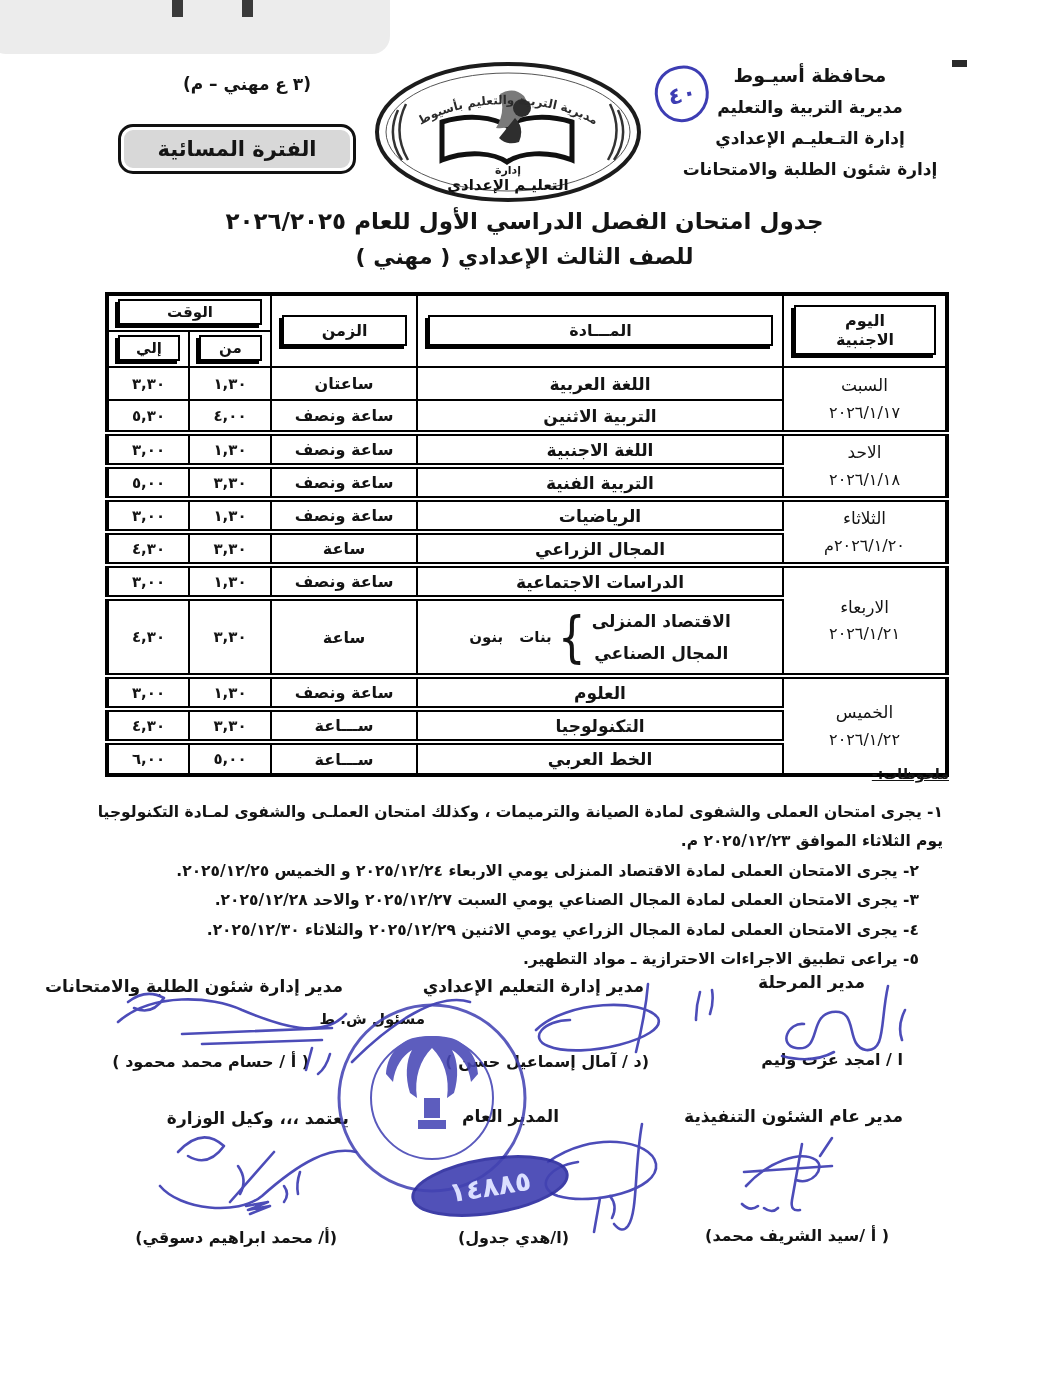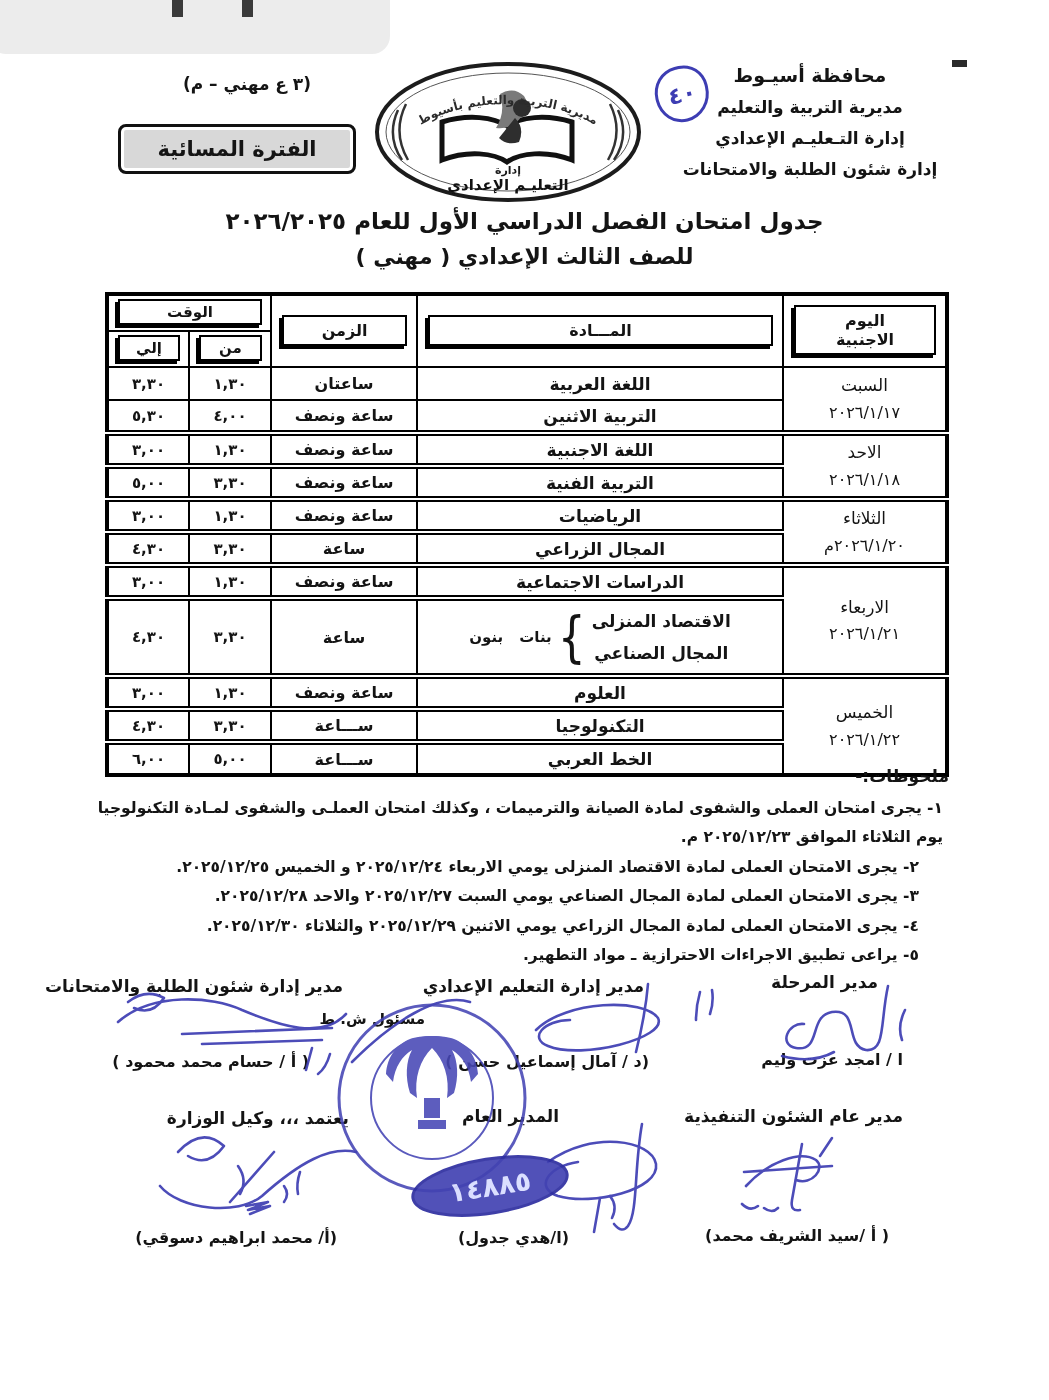--- a/index.html
+++ b/index.html
@@ -17,21 +17,21 @@
   .org .l{font-size:17px;font-weight:700;margin-top:11px;white-space:nowrap;}
   .circled-num{
     position:absolute;left:655px;top:66px;width:48px;height:50px;border:3px solid #3d3db3;
     border-radius:50% 46% 54% 50%;transform:rotate(-14deg);color:#3d3db3;
     font-size:23px;font-weight:700;display:flex;align-items:center;justify-content:center;
   }
   .logo{position:absolute;left:372px;top:60px;}
   .class-code{position:absolute;left:152px;top:74px;width:190px;text-align:center;font-size:17px;font-weight:700;}
   .period-badge{
     position:absolute;left:118px;top:124px;width:232px;padding:10px 0;text-align:center;
-    background:#d8d8d8;border:3px solid #111;border-radius:8px;
+    background:#d8d8d8;border:3px solid #111;border-radius:15px;
     box-shadow:inset 0 0 0 3px #fff;font-size:21px;font-weight:800;
   }
   
   .doc-title{position:absolute;left:0;right:0;top:208px;text-align:center;}
   .doc-title .t1{font-size:23px;font-weight:900;}
   .doc-title .t2{font-size:22px;font-weight:900;margin-top:10px;}
   
   .exam-table{position:absolute;right:100px;top:292px;border-collapse:collapse;table-layout:fixed;background:#fff;}
   .exam-table,.exam-table td,.exam-table th{border:2px solid #000;}
   .exam-table{border:4px solid #000;}
@@ -48,21 +48,21 @@
   .dur{font-weight:800;font-size:16px;}
   .tm{font-weight:800;font-size:15px;}
   tbody.grp td{border-top-width:2px;}
   tbody.grp.sep td{border-top:6px double #000;}
   .combo-wrap{display:flex;align-items:center;justify-content:center;gap:6px;}
   .combo-subjects{display:flex;flex-direction:column;gap:12px;text-align:center;}
   .combo-genders{display:flex;flex-direction:row;gap:16px;font-size:15px;font-weight:800;}
   .brace{font-size:44px;font-weight:400;direction:ltr;unicode-bidi:bidi-override;line-height:0.9;transform:scaleY(1.25);}
   
   .notes{position:absolute;right:100px;top:766px;width:852px;}
-  .notes-heading{font-size:17px;font-weight:800;margin-bottom:8px;}
+  .notes-heading{font-size:14px;font-weight:800;text-decoration:underline;margin-bottom:16px;}
   .note{font-size:15.5px;font-weight:700;line-height:1.9;padding-right:30px;}
   .note.first{padding-right:6px;}
   
   .sig-label{position:absolute;font-weight:800;font-size:17px;white-space:nowrap;}
   .sig-name{position:absolute;font-weight:800;font-size:16px;white-space:nowrap;}
   .ink-layer{position:absolute;left:0;top:0;width:1049px;height:1400px;pointer-events:none;}
 </style>
 </head>
 <body>
 
@@ -257,21 +257,21 @@
 
   <div class="notes">
     <div class="notes-heading">ملحوظات:-</div>
     <div class="note first">١- يجرى امتحان العملى والشفوى لمادة الصيانة والترميمات ، وكذلك امتحان العملـى والشفوى لمـادة التكنولوجيا يوم الثلاثاء الموافق ٢٠٢٥/١٢/٢٣ م.</div>
     <div class="note">٢- يجرى الامتحان العملى لمادة الاقتصاد المنزلى يومي الاربعاء ٢٠٢٥/١٢/٢٤ و الخميس ٢٠٢٥/١٢/٢٥.</div>
     <div class="note">٣- يجرى الامتحان العملى لمادة المجال الصناعي يومي السبت ٢٠٢٥/١٢/٢٧ والاحد ٢٠٢٥/١٢/٢٨.</div>
     <div class="note">٤- يجرى الامتحان العملى لمادة المجال الزراعي يومي الاثنين ٢٠٢٥/١٢/٢٩ والثلاثاء ٢٠٢٥/١٢/٣٠.</div>
     <div class="note">٥- يراعى تطبيق الاجراءات الاحترازية ـ مواد التطهير.</div>
   </div>
 
-  <div class="sig-label" style="right:171px;top:972px;text-align:right;">مدير المرحلة</div>
+  <div class="sig-label" style="right:184px;top:972px;text-align:right;">مدير المرحلة</div>
   <div class="sig-label" style="right:405px;top:976px;">مدير إدارة التعليم الإعدادي</div>
   <div class="sig-label" style="right:624px;top:1010px;font-size:15px;">مسئول ش. ط</div>
   <div class="sig-label" style="right:706px;top:976px;">مدير إدارة شئون الطلبة والامتحانات</div>
 
   <div class="sig-name" style="right:146px;top:1050px;">ا / امجد عزت وليم</div>
   <div class="sig-name" style="right:400px;top:1052px;">(د / آمال إسماعيل حسن )</div>
   <div class="sig-name" style="right:740px;top:1052px;">( أ / حسام محمد محمود )</div>
 
   <div class="sig-label" style="right:146px;top:1106px;">مدير عام الشئون التنفيذية</div>
   <div class="sig-label" style="right:490px;top:1106px;">المدير العام</div>

